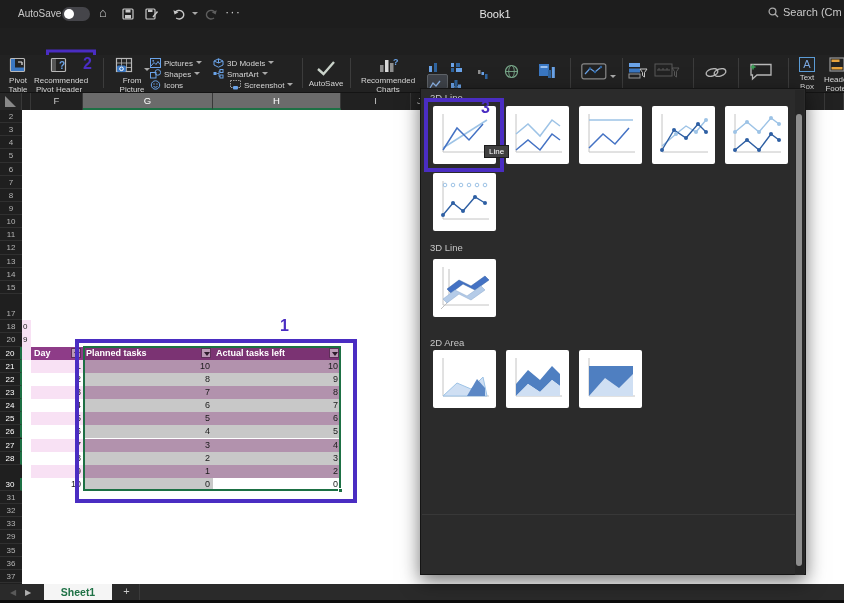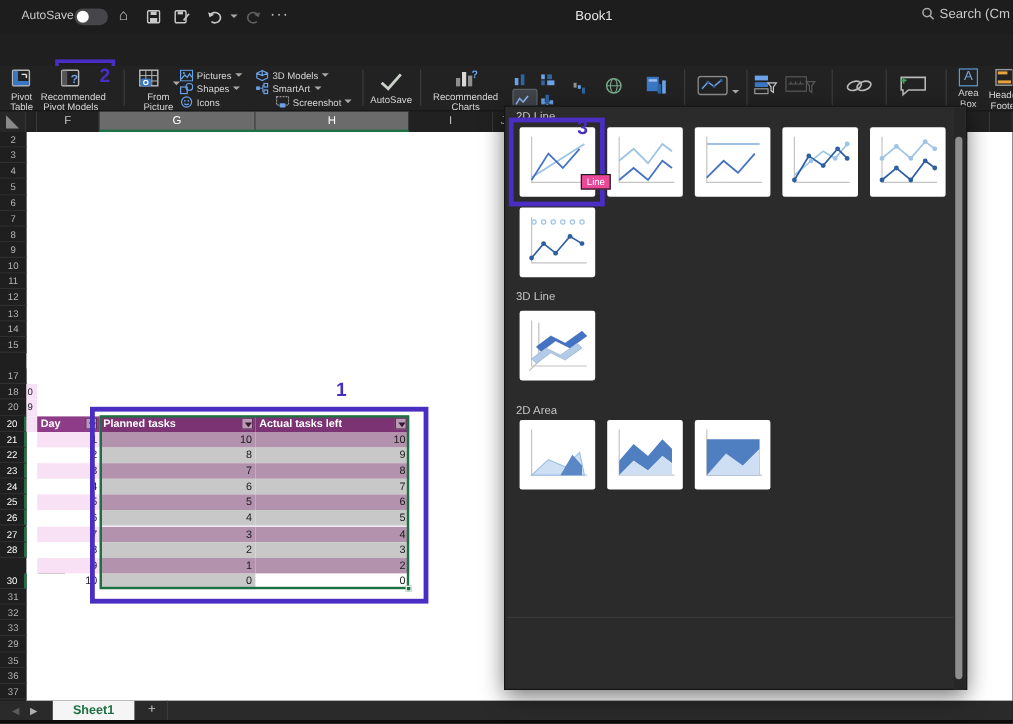--- a/index.html
+++ b/index.html
@@ -48,21 +48,21 @@
   .fbtn:after { content:""; position:absolute; left:2px; top:3px; width:0; height:0; border-left:3px solid transparent; border-right:3px solid transparent; border-top:4px solid #2e1c2c; }
   #sel-border { position:absolute; border:2px solid #1d7044; pointer-events:none; z-index:30; }
   #fill-handle { position:absolute; width:5px; height:5px; background:#1d7044; border:1px solid #fff; z-index:31; }
   .annot-box { position:absolute; border:4px solid #4a2dc2; z-index:40; pointer-events:none; }
   
   #chart-menu { position:absolute; left:420px; top:88px; width:386px; height:487px; background:#2b2b2b; border:1px solid #151515; box-shadow:0 6px 18px rgba(0,0,0,.55); z-index:50; }
   .menu-title { position:absolute; left:9px; font-size:9.5px; color:#c6c6c6; }
   .thumb { position:absolute; width:63px; height:58px; background:#ffffff; border-radius:2px; }
   #menu-scroll { position:absolute; right:1px; top:1px; width:9px; height:485px; background:#262626; }
   #menu-thumb { position:absolute; right:2px; top:24px; width:6px; height:452px; background:#8e8e8e; border-radius:3px; }
-  #tooltip { position:absolute; background:#ec4899; border:1px solid #1c1c1c; color:#fff; font-size:8px; padding:1px 4px; z-index:70; }
+  #tooltip { position:absolute; background:#404040; border:1px solid #1c1c1c; color:#fff; font-size:8px; padding:1px 4px; z-index:70; }
   #menu-sep { position:absolute; left:1px; top:425px; width:375px; height:1px; background:#383838; }
   
   .stubhead { position:absolute; top:93px; height:17px; background:#212121; border-right:1px solid #383838; }
   #sheetbar { position:absolute; left:0; top:584px; width:844px; height:16px; background:#2a2a2a; color:#c9c9c9; }
   #bottom-strip { position:absolute; left:0; top:600px; width:844px; height:3px; background:#0c0c0c; }
   .nav-arrow { position:absolute; top:4px; font-size:8px; }
   #sheet-tab { position:absolute; left:44px; top:0; width:68px; height:16px; background:#f5f5f5; color:#1e7145; font-weight:bold; font-size:10.5px; text-align:center; line-height:16px; }
   #add-sheet { position:absolute; left:114px; top:0; width:26px; height:16px; border-right:1px solid #3a3a3a; color:#c9c9c9; font-size:11px; text-align:center; line-height:15px; }
 </style>
 </head>
@@ -135,21 +135,21 @@
             <path d="M9 5 L13 5 M13 5 L13 8" stroke="#e8e8e8" stroke-width="1.2"></path>
           </svg></span>
       <span>Pivot Table</span>
     </div>
     <div class="rbtn" style="left:34px;width:50px">
       <span class="ric"><svg width="18" height="16" viewBox="0 0 18 16">
             <rect x="1.5" y="1.5" width="14" height="13" rx="1" fill="none" stroke="#b9b9b9" stroke-width="1.2"></rect>
             <rect x="2" y="2" width="4" height="12" fill="#555"></rect>
             <text x="9" y="12" font-size="10" font-weight="bold" fill="#6aa3e8">?</text>
           </svg></span>
-      <span>Recommended Pivot Models</span>
+      <span>Recommended Pivot Header</span>
     </div>
     <div class="vdiv" style="left:103px"></div>
     <div class="rbtn" style="left:110px;width:44px">
       <span class="ric"><svg width="26" height="16" viewBox="0 0 26 16">
             <rect x="1.5" y="1.5" width="15" height="13" fill="none" stroke="#b9b9b9" stroke-width="1.2"></rect>
             <path d="M1.5 6 H16.5 M1.5 10.5 H16.5 M6.5 1.5 V14.5 M11.5 1.5 V14.5" stroke="#b9b9b9" stroke-width="0.8"></path>
             <rect x="2" y="8.5" width="9" height="6.5" rx="1.5" fill="#3a77c2"></rect>
             <circle cx="6.5" cy="11.8" r="1.8" fill="none" stroke="#fff" stroke-width="1"></circle>
           </svg><span class="chev"></span></span>
       <span>From Picture</span>
@@ -297,21 +297,21 @@
     <div class="vdiv" style="left:738px"></div>
     <div class="mini" style="left:746px;top:7px;width:32px">
       <svg width="26" height="18" viewBox="0 0 26 18">
           <path d="M4 1.5 H24 V12 H10 L5.5 16 V12 H4 Z" fill="none" stroke="#b9b9b9" stroke-width="1.3"></path>
           <path d="M3.5 4 H8.5 M6 1.5 V6.5" stroke="#3fa65b" stroke-width="1.5"></path>
         </svg>
     </div>
     <div class="vdiv" style="left:788px"></div>
     <div class="rbtn" style="left:794px;width:26px">
       <span class="ric" style="width:16px;height:15px;border:1.5px solid #5b9bd5;color:#7aa7e0;font-size:11px;line-height:13px">A</span>
-      <span>Area Box</span>
+      <span>Text Box</span>
     </div>
     <div class="rbtn" style="left:822px;width:30px">
       <span class="ric"><svg width="16" height="15" viewBox="0 0 16 15">
             <rect x="1" y="1" width="14" height="13" fill="none" stroke="#9a9a9a" stroke-width="1.2"></rect>
             <rect x="2.5" y="2.5" width="8" height="2.5" fill="#e8a33d"></rect>
             <rect x="2.5" y="10" width="11" height="2.5" fill="#e8a33d"></rect>
           </svg></span>
       <span>Header Footer</span>
     </div>
   </div>

